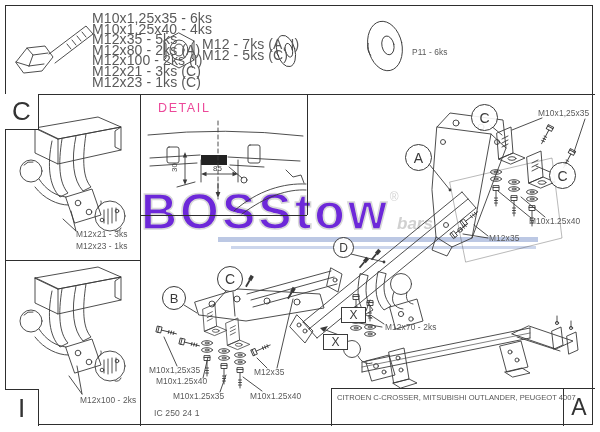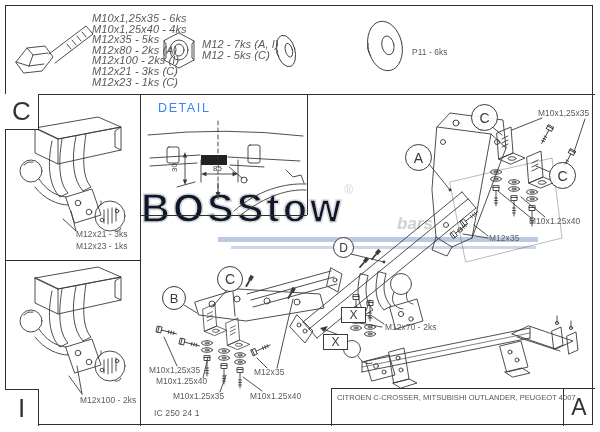--- a/index.html
+++ b/index.html
@@ -3,32 +3,32 @@
 <meta charset="utf-8">
 <style>
   html,body{margin:0;padding:0;background:#fff;}
   .sheet{position:relative;width:600px;height:432px;background:#ffffff;overflow:hidden;
          font-family:"Liberation Sans",sans-serif;color:#4e4e4e;}
   .outer{position:absolute;left:5px;top:5px;width:588px;height:420px;border:1.8px solid #2e2e2e;box-sizing:border-box;z-index:3;pointer-events:none;}
   .hline{position:absolute;background:#2e2e2e;height:1.3px;z-index:3;}
   .vline{position:absolute;background:#2e2e2e;width:1.3px;z-index:3;}
   .art{position:absolute;left:0;top:0;z-index:2;}
   .ln{stroke:#3a3a3a;fill:none;stroke-width:0.9;stroke-linecap:round;stroke-linejoin:round;}
-  .list{position:absolute;font-size:11px;line-height:10.6px;white-space:nowrap;color:#5a5a5a;z-index:4;letter-spacing:0.1px;font-style:italic;}
+  .list{position:absolute;font-size:14px;line-height:10.6px;white-space:nowrap;color:#5a5a5a;z-index:4;letter-spacing:0.1px;}
   .lbl{position:absolute;font-size:8.4px;white-space:nowrap;color:#5a5a5a;z-index:4;letter-spacing:0.1px;}
   .callout{position:absolute;border:1.2px solid #3a3a3a;border-radius:50%;background:rgba(255,255,255,0.9);
            display:flex;align-items:center;justify-content:center;color:#3a3a3a;z-index:4;box-sizing:border-box;font-weight:300;}
   .xbox{position:absolute;border:1.2px solid #3a3a3a;background:#fff;display:flex;align-items:center;justify-content:center;
         font-size:12px;color:#3a3a3a;z-index:4;box-sizing:border-box;}
   .secbox{position:absolute;box-sizing:border-box;z-index:4;display:flex;align-items:center;justify-content:center;
           font-size:26px;font-weight:300;color:#333;background:#fff;}
-  .detail-title{position:absolute;font-size:12.5px;letter-spacing:1.6px;color:#3b82f6;z-index:4;}
+  .detail-title{position:absolute;font-size:12.5px;letter-spacing:1.6px;color:#ec4899;z-index:4;}
   .dim{position:absolute;font-size:8px;color:#4a4a4a;z-index:4;}
   .wm{position:absolute;left:141px;top:183px;z-index:1;white-space:nowrap;}
-  .wm-main{font-size:40px;font-weight:bold;letter-spacing:3px;color:#0f172a;-webkit-text-stroke:1.6px #d8d8d8;}
+  .wm-main{font-size:50px;font-weight:bold;letter-spacing:3px;color:#6d28d9;-webkit-text-stroke:1.6px #d8d8d8;}
   .wm-reg{font-size:12px;color:#d4d4d4;vertical-align:28px;}
   .wm-sub{position:absolute;left:256px;top:31px;font-size:17px;font-weight:bold;font-style:italic;color:#d0d0d0;}
   .stripe{position:absolute;z-index:1;}
   .footer-box{position:absolute;z-index:4;}
   .f-line1{font-size:7.6px;color:#555;white-space:nowrap;}
   .f-line2{font-size:7.6px;color:#555;white-space:nowrap;margin-top:3px;}
 </style>
 </head>
 <body>
 

